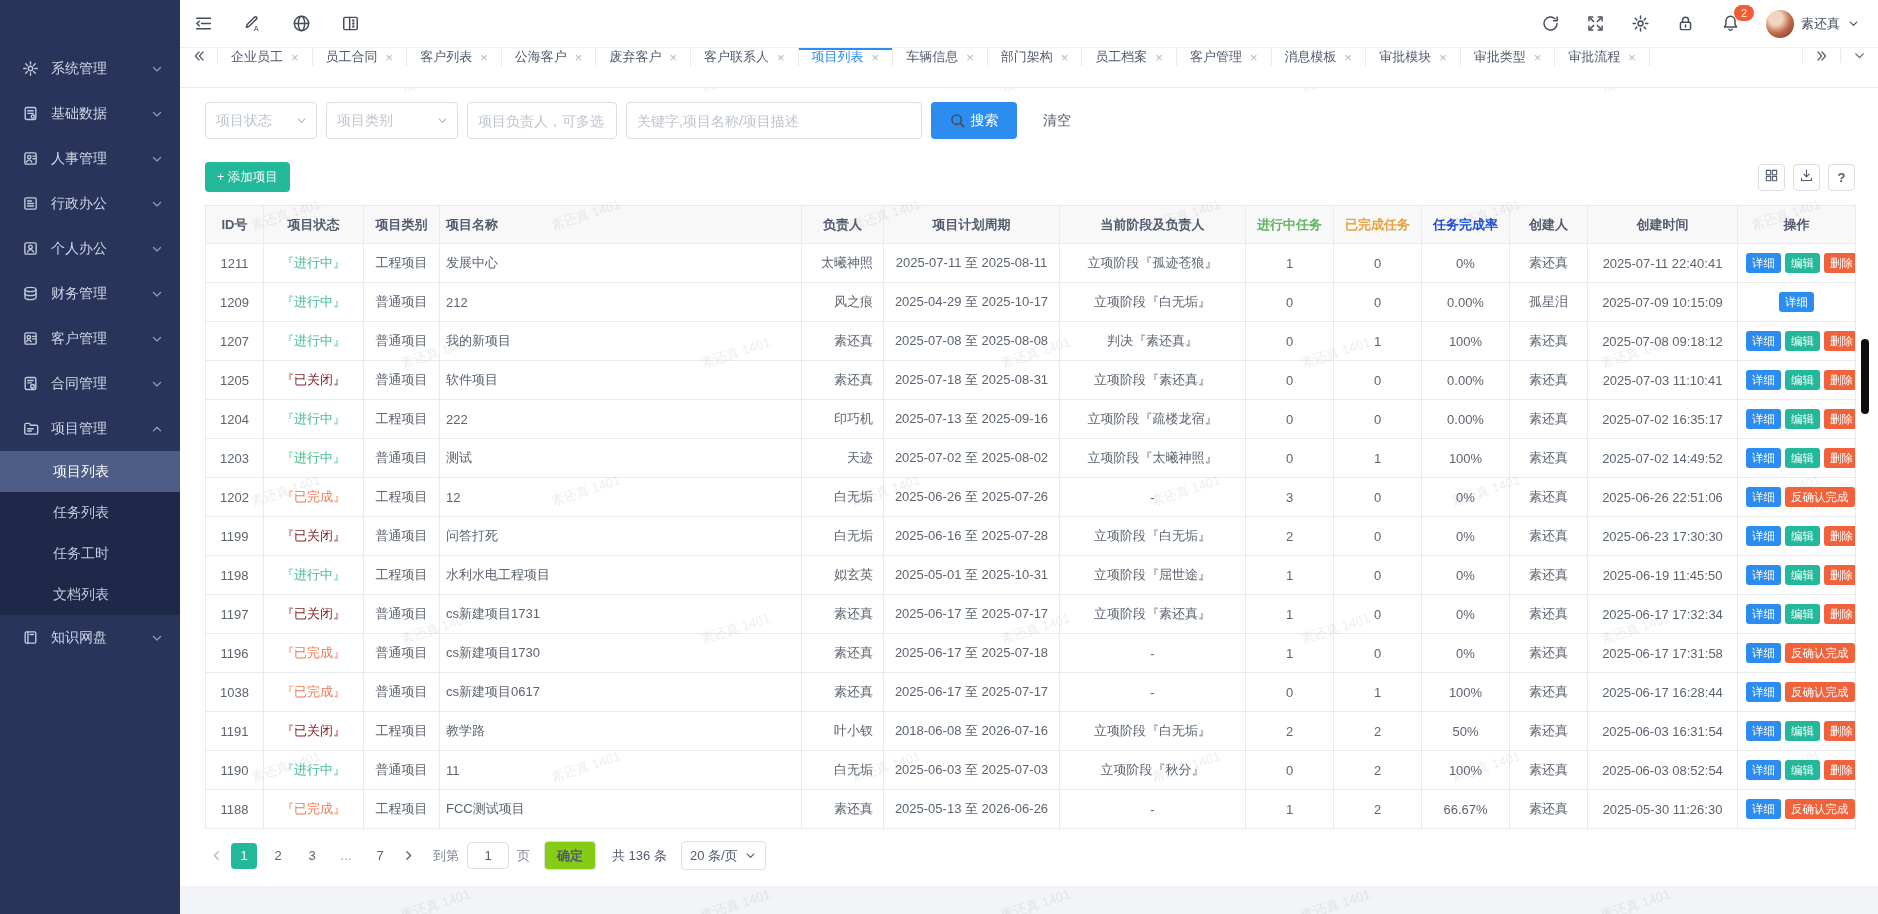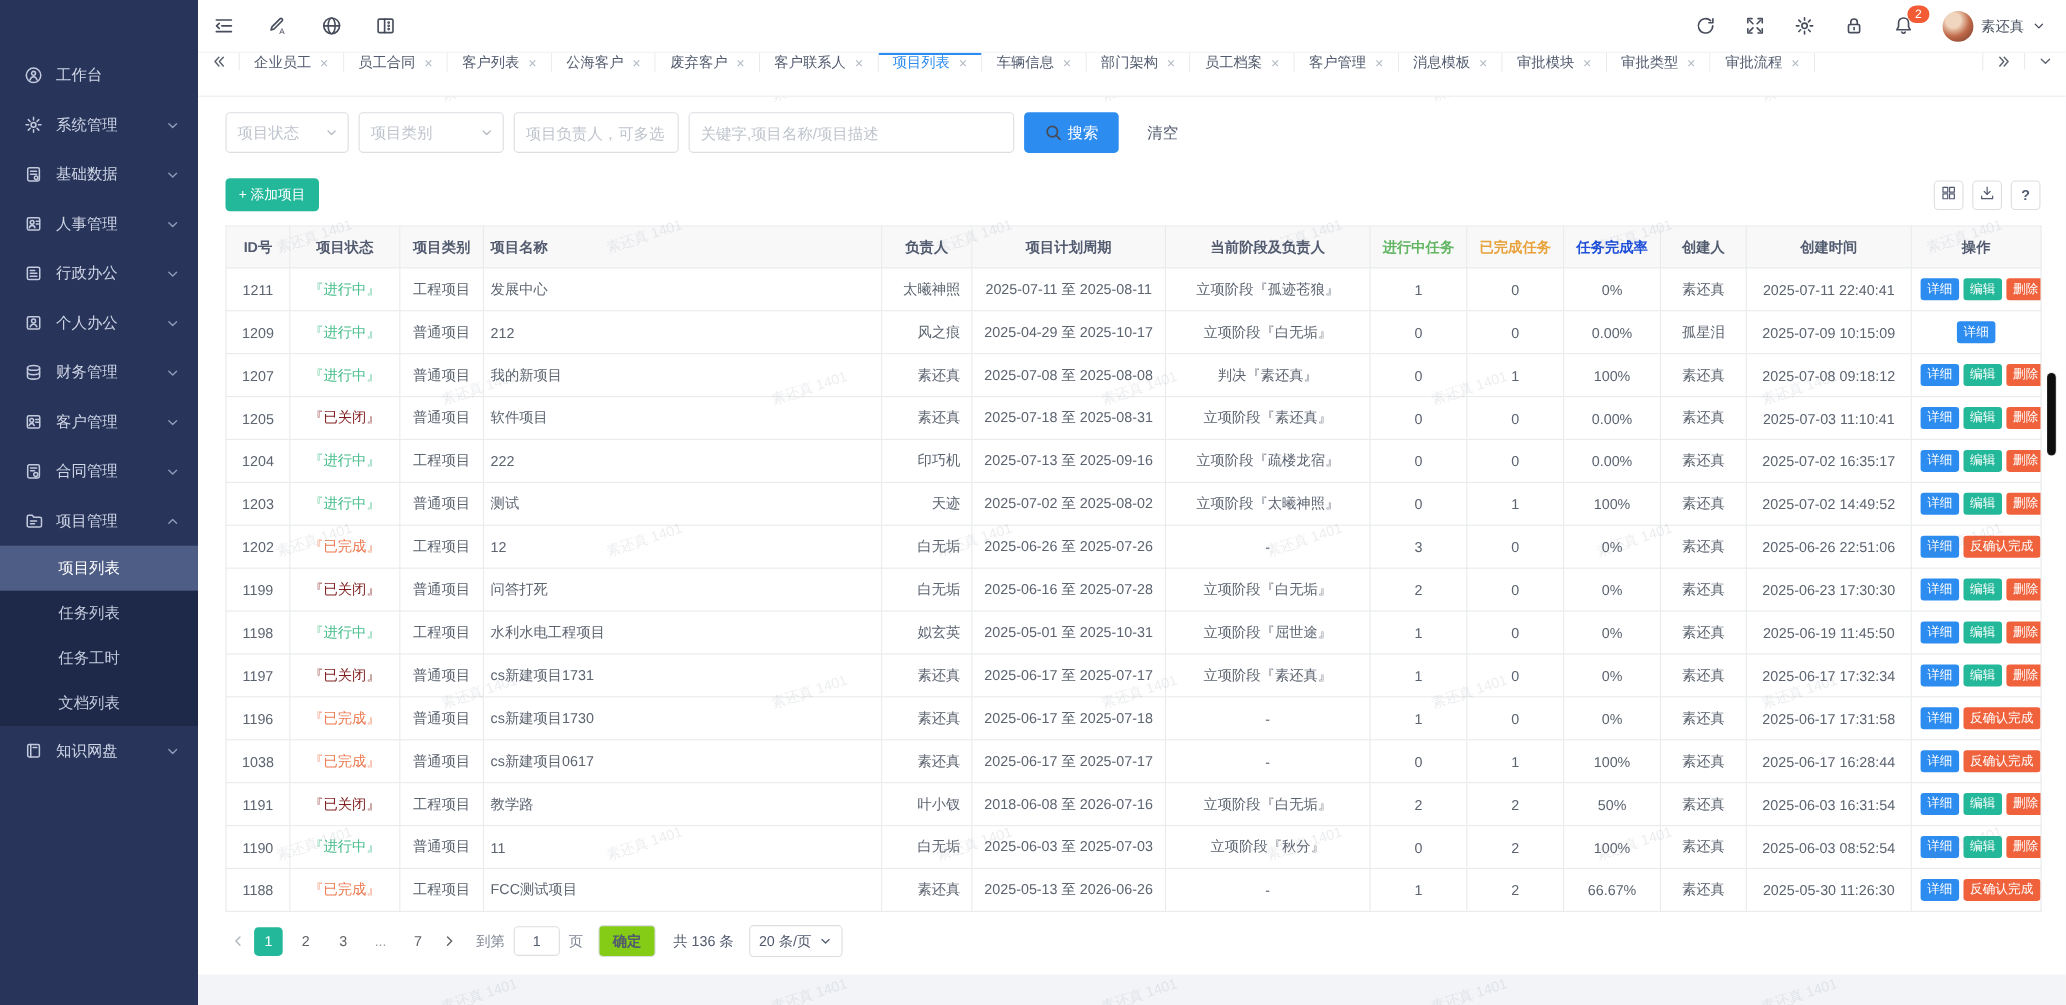--- a/index.html
+++ b/index.html
@@ -96,30 +96,20 @@
 
   .scroll-thumb { position:fixed; left:1861px; top:339px; width:8px; height:75px; background:#0d0d0d; border-radius:4px; z-index:20; cursor:pointer; }
 </style>
 </head>
 <body>
 
 <div class="app">
 
   <aside class="sidebar">
     <nav id="sidebar-menu">
-        <div class="menu-item">
-          <span class="mi-icon">
-            <svg width="17" height="17" viewBox="0 0 16 16" fill="none" stroke="currentColor" stroke-width="1.3" stroke-linecap="round" stroke-linejoin="round">
-              <circle cx="8" cy="8" r="6.2"></circle>
-              <circle cx="8" cy="6.3" r="1.7"></circle>
-              <path d="M4.9 12.1c.6-1.9 1.7-2.9 3.1-2.9s2.5 1 3.1 2.9"></path>
-            </svg>
-          </span>
-          <span>工作台</span>
-        </div>
         <div class="menu-item">
           <span class="mi-icon">
             <svg width="17" height="17" viewBox="0 0 16 16" fill="none" stroke="currentColor" stroke-width="1.3" stroke-linecap="round" stroke-linejoin="round">
               <circle cx="8" cy="8" r="2.1"></circle>
               <path d="M8 1.6v2.2M8 12.2v2.2M1.6 8h2.2M12.2 8h2.2M3.5 3.5l1.6 1.6M10.9 10.9l1.6 1.6M12.5 3.5l-1.6 1.6M5.1 10.9l-1.6 1.6"></path>
             </svg>
           </span>
           <span>系统管理</span>
           <span class="mi-chev">
             <svg width="14" height="14" viewBox="0 0 16 16" fill="none" stroke="currentColor" stroke-width="1.5" stroke-linecap="round" stroke-linejoin="round">

